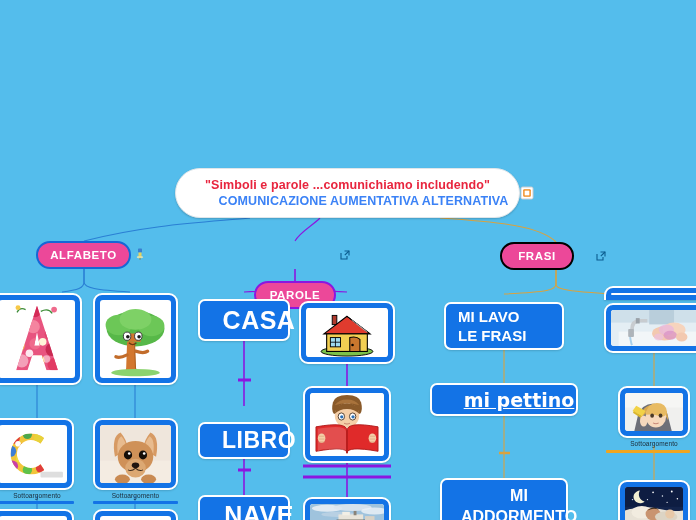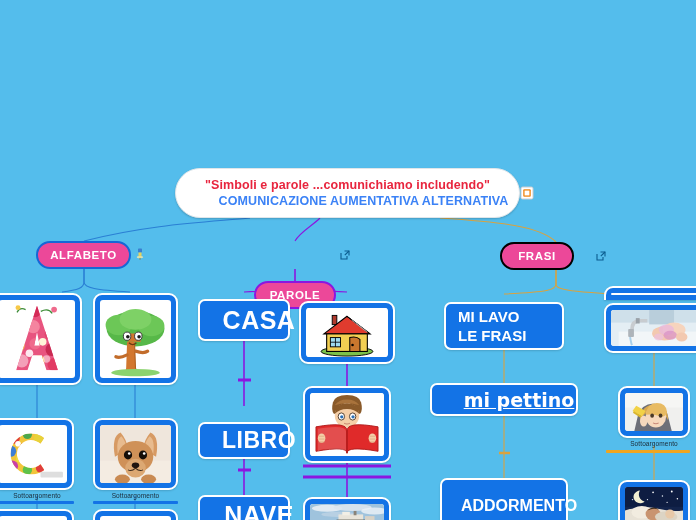--- a/index.html
+++ b/index.html
@@ -411,20 +411,21 @@
         <path d="M9 21 L18 27" stroke="#d9b52c" stroke-width="2"></path>
         <ellipse cx="20" cy="31" rx="4" ry="6" fill="#f6d9bd"></ellipse>
       </svg>
     </div>
   </div>
   <div class="sublabel" style="left:618px;top:440px;width:72px;">Sottoargomento</div>
   <div class="subbar" style="left:606px;top:450px;width:84px;background:#f0a51e;"></div>
 
   <div class="wbtn w-addo">
     <div>
+      <div>MI</div>
       <div>ADDORMENTO</div>
     </div>
   </div>
 
   <div class="card c-sleep">
     <div class="frame">
       <svg class="fill" viewBox="0 0 62 40" preserveAspectRatio="none">
         <rect x="0" y="0" width="62" height="40" fill="#13244c"></rect>
         <rect x="0" y="0" width="62" height="22" fill="#0e1d42"></rect>
         <path d="M16 4 a7 7 0 1 0 5 12 a8 8 0 0 1 -5 -12 Z" fill="#f2efd2"></path>

